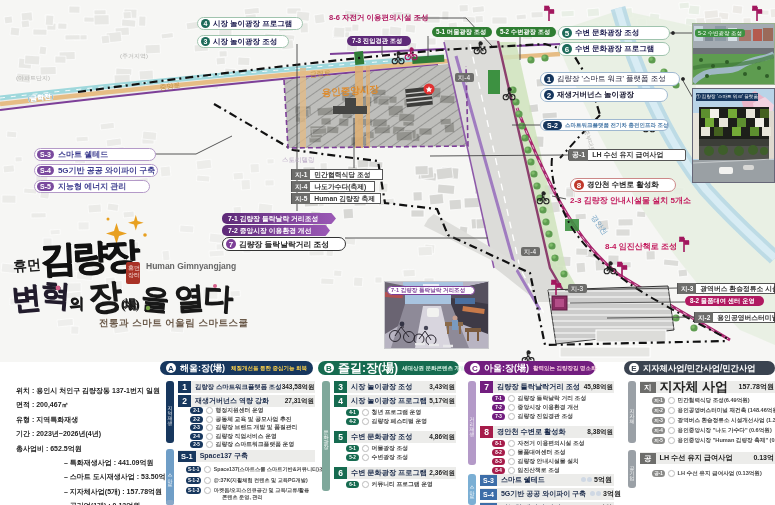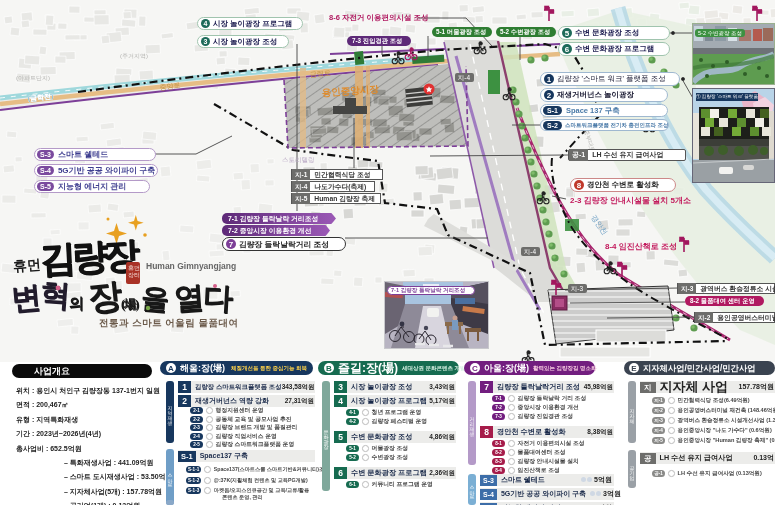--- a/index.html
+++ b/index.html
@@ -700,24 +700,20 @@
       <span style="font-size:7.5px;font-weight:400;color:#15152e;">김량장 '스마트 워크' 플랫폼 조성</span>
     </div>
     <div class="pill" style="left:540px;top:88px;width:128px;height:14px;border:1.3px solid #9fb8d0;padding:0 3px;gap:3px;">
       <span class="cnum" style="width:10px;height:10px;background:#17375e;font-size:8px;">2</span>
       <span style="font-size:7.5px;font-weight:700;color:#15152e;">재생거버넌스 놀이광장</span>
     </div>
     <div class="pill" style="left:570px;top:178px;width:106px;height:14px;border:1.3px solid #cc8888;padding:0 3px;gap:3px;">
       <span class="cnum" style="width:10px;height:10px;background:#c0392b;font-size:8px;">8</span>
       <span style="font-size:7.5px;font-weight:700;color:#222;">경안천 수변로 활성화</span>
     </div>
-<div class="pill" style="left:540px;top:104px;width:128px;height:13px;border:1.2px solid #9fb8d0;padding:0 2px;gap:4px;">
-<span style="background:#17375e;color:#fff;border-radius:6px;font-size:7px;font-weight:bold;padding:0 4px;line-height:9px;">S-1</span>
-<span style="font-size:7.5px;font-weight:700;color:#4a7aa8;">Space 137 구축</span>
-    </div>
 
 <div class="pill" style="left:540px;top:119px;width:129px;height:12px;border:1.2px solid #9fb8d0;padding:0 2px;gap:3px;">
 <span style="background:#17375e;color:#fff;border-radius:6px;font-size:7px;font-weight:bold;padding:0 4px;line-height:9px;">S-2</span>
 <span style="font-size:5.5px;font-weight:700;color:#4a7aa8;">스마트워크플랫폼 전기차 충전인프라 조성</span>
     </div>
 
 <div class="pill" style="left:568px;top:149px;width:118px;height:12px;border:1px solid #555;border-radius:2px;padding:0;gap:4px;">
 <span style="background:#6d6d6b;color:#fff;font-size:7px;font-weight:bold;padding:0 3px;line-height:12px;height:12px;">공-1</span>
 <span style="font-size:7px;font-weight:700;color:#333;">LH 수선 유지 급여사업</span>
     </div>
@@ -807,23 +803,22 @@
 <div class="abs" style="left:11px;top:274px;width:250px;height:40px;font-family:'Liberation Serif',serif;font-weight:900;font-size:30px;color:#181818;white-space:nowrap;letter-spacing:-1px;text-shadow:0.7px 0.8px 0 #181818;">
 <span style="display:inline-block;transform:rotate(-5deg);color:#221c2c;text-shadow:0.7px 0.8px 0 #221c2c;">변</span><span style="display:inline-block;transform:rotate(4deg) translateY(-3px);color:#221c2c;text-shadow:0.7px 0.8px 0 #221c2c;">혁</span><span style="font-size:15px;">의</span><span style="display:inline-block;transform:rotate(-6deg);font-size:34px;margin-left:5px;">장</span><span style="font-size:12px;">(場)</span><span style="display:inline-block;transform:rotate(5deg);font-size:28px;margin-left:3px;">을</span><span style="display:inline-block;transform:rotate(-4deg);margin-left:6px;">열</span><span style="display:inline-block;transform:rotate(3deg);">다</span>
 </div>
 
 <svg class="abs" style="left:30px;top:278px;" width="220" height="40" viewBox="0 0 220 40">
 <circle cx="28" cy="10" r="2.4" fill="#d4608a"></circle>
       <circle cx="118" cy="30" r="2.2" fill="#7aa84a"></circle>
       <circle cx="185" cy="8" r="2" fill="#d4608a"></circle>
     </svg>
 
-<div class="abs" style="left:99px;top:317px;font-size:9.5px;font-weight:700;color:#6b5a4a;letter-spacing:0.5px;">전통과 스마트 어울림 물품대여</div>
-
-<div class="abs" style="left:12px;top:364px;width:140px;height:14px;background:#0a0a0a;border-radius:8px;color:#fff;font-size:9px;font-weight:700;line-height:14px;padding-left:22px;box-sizing:border-box;">사업개요</div>
+<div class="abs" style="left:99px;top:317px;font-size:9.5px;font-weight:700;color:#6b5a4a;letter-spacing:0.5px;">전통과 스마트 어울림 스마트스쿨</div>
+
 
 <div class="abs" style="left:16px;top:384px;width:210px;font-size:7px;font-weight:700;color:#222;line-height:14.4px;">
 위치 : 용인시 처인구 김량장동 137-1번지 일원<br>
 면적 : 200,467㎡<br>
 유형 : 지역특화재생<br>
 기간 : 2023년~2026년(4년)<br>
 총사업비 : 652.5억원<br>
 <span style="display:inline-block;margin-left:48px;">– 특화재생사업 : 441.09억원</span><br>
 <span style="display:inline-block;margin-left:48px;">– 스마트 도시재생사업 : 53.50억원</span><br>
 <span style="display:inline-block;margin-left:48px;">– 지자체사업(5개) : 157.78억원</span><br>

